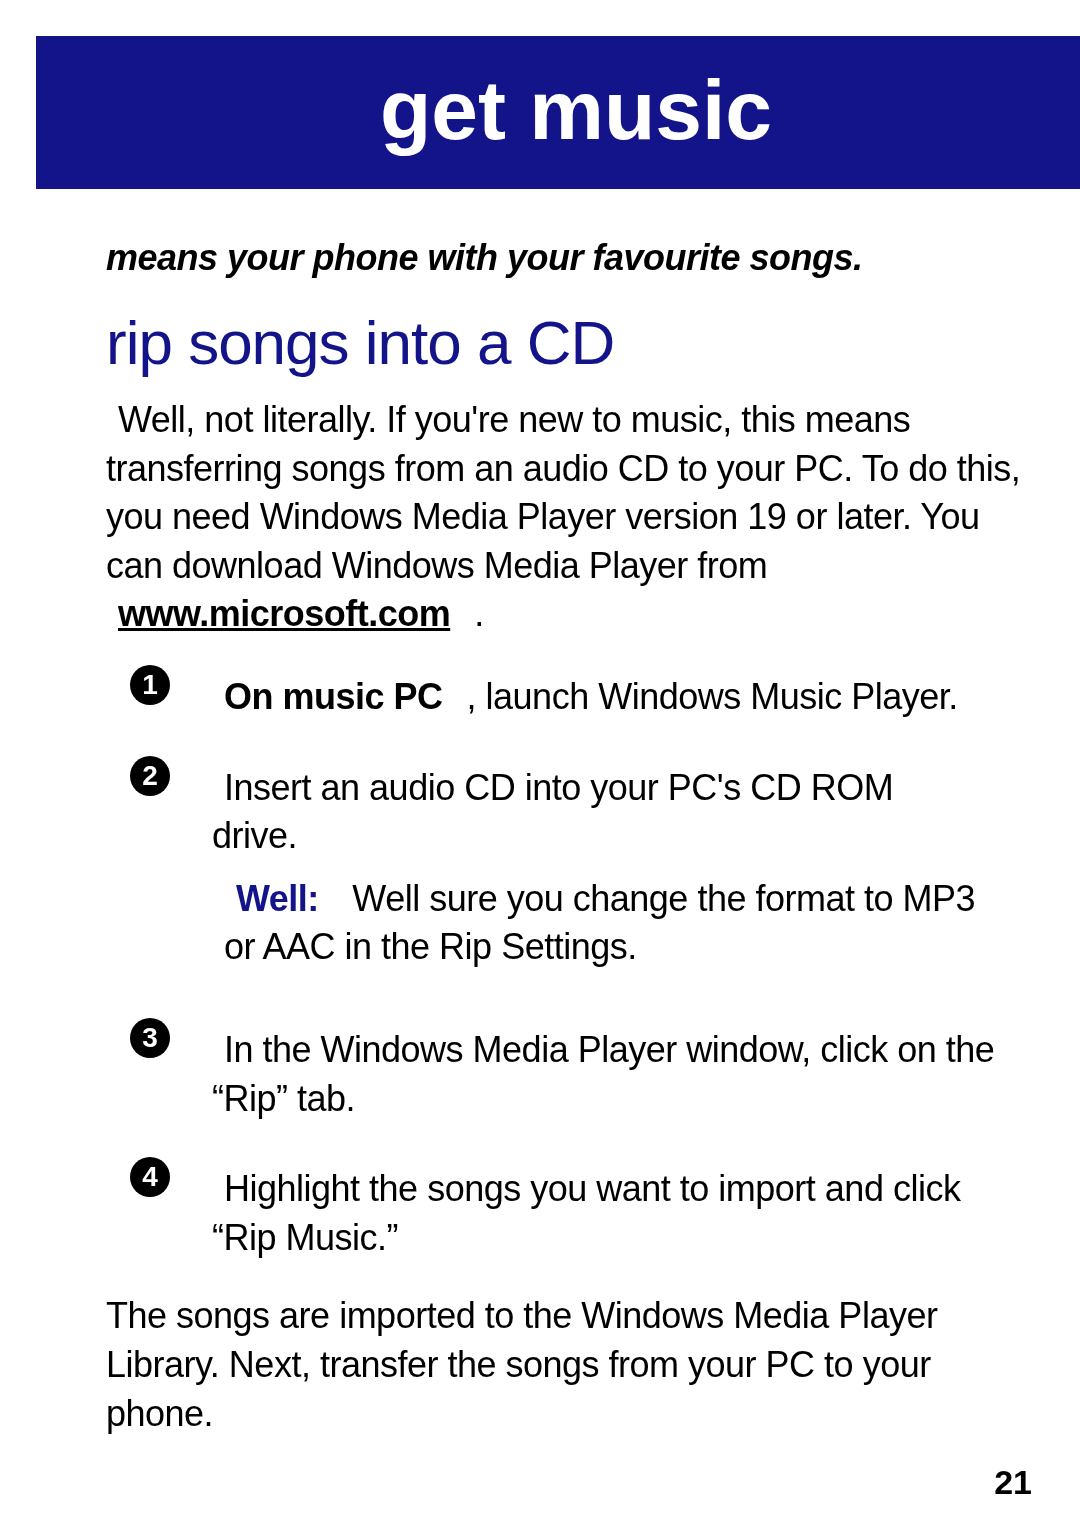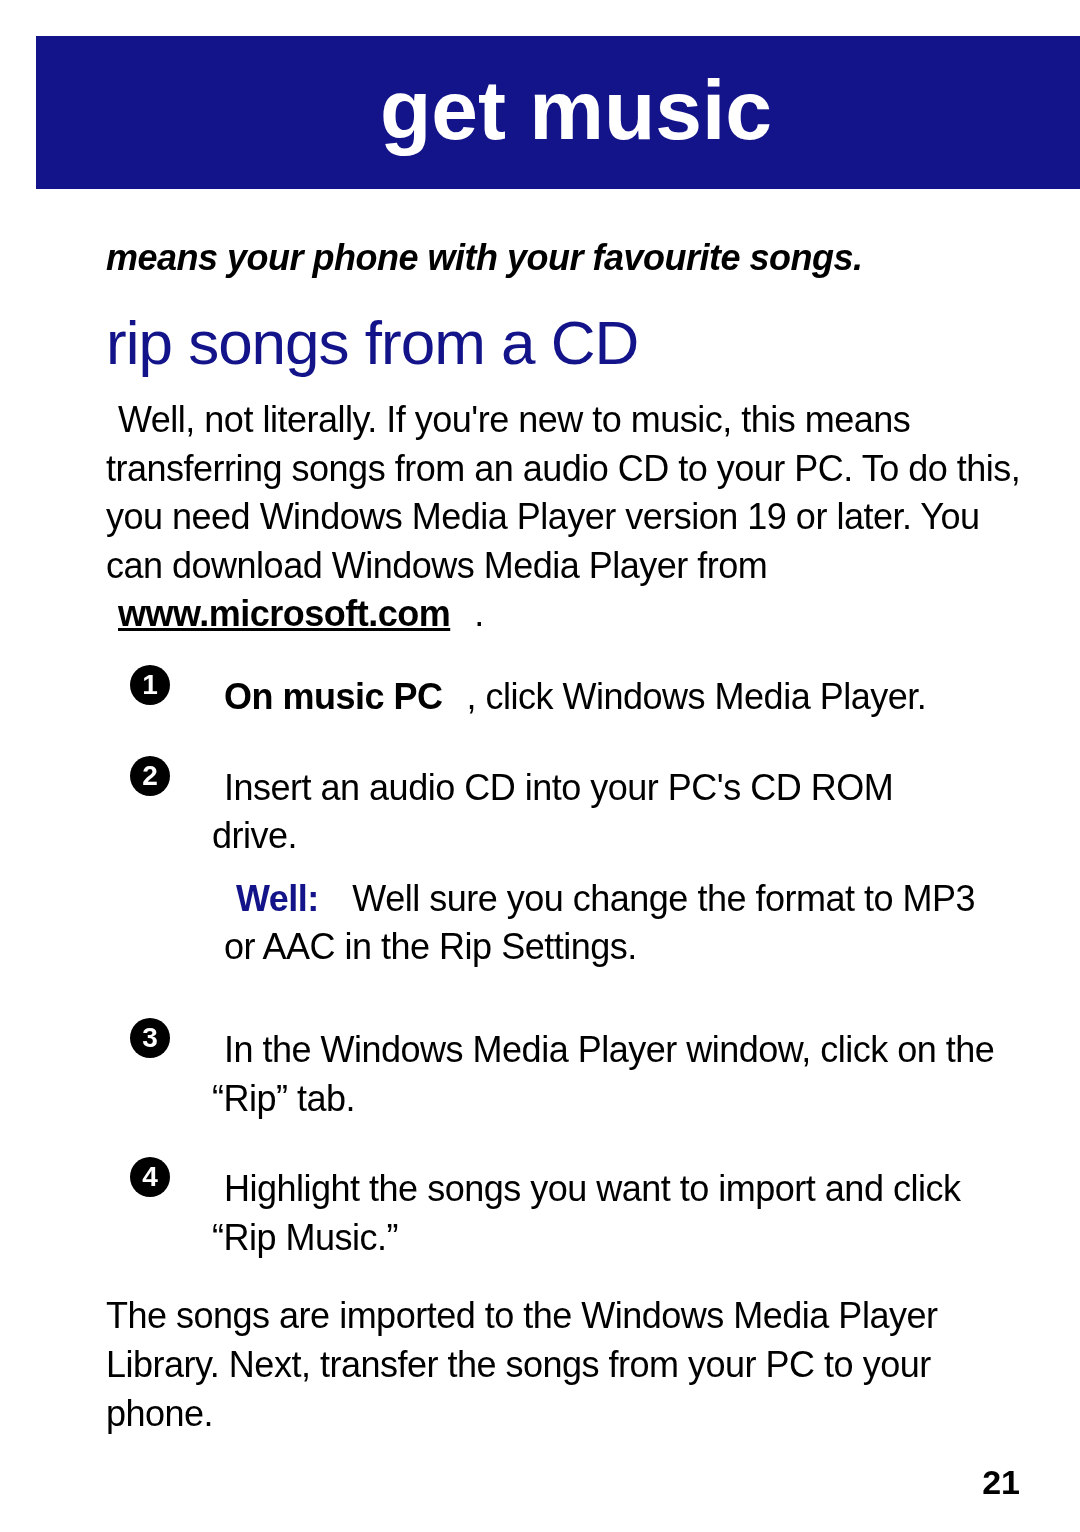--- a/index.html
+++ b/index.html
@@ -85,48 +85,48 @@
     }
     .outro {
       font-size: 36px;
       line-height: 1.35;
       margin-top: 8px;
       letter-spacing: -0.5px;
     }
     .page-number {
       position: absolute;
       bottom: 42px;
-      right: 72px;
+      right: 60px;
       font-weight: 700;
       font-size: 34px;
     }
   </style>
 </head>
 <body>
 
 <div class="header-band">
   <div class="header-title">get music</div>
 </div>
 
 <div class="content">
 
   <div class="subtitle">means your phone with your favourite songs.</div>
 
-  <div class="section-heading">rip songs from a CD</div>
+  <div class="section-heading">rip songs into a CD</div>
 
   <p class="intro-para">
     <span>Well, not literally. If you're new to music, this means transferring songs from an audio CD to your PC. To do this, you need Windows Media Player version 19 or later. You can download Windows Media Player from </span><span class="link">www.microsoft.com</span><span>.</span>
   </p>
 
   <div class="steps">
 
     <div class="step">
       <div class="bullet">1</div>
       <div class="step-body">
-        <span class="bold">On music PC</span><span>, click Windows Media Player.</span>
+        <span class="bold">On music PC</span><span>, launch Windows Music Player.</span>
       </div>
     </div>
 
     <div class="step">
       <div class="bullet">2</div>
       <div class="step-body">
         <span>Insert an audio CD into your PC's CD ROM drive.</span>
         <div class="note-row">
           <span class="note-label">Well:</span><span> Well sure you change the format to MP3 or AAC in the Rip Settings.</span>
         </div>

